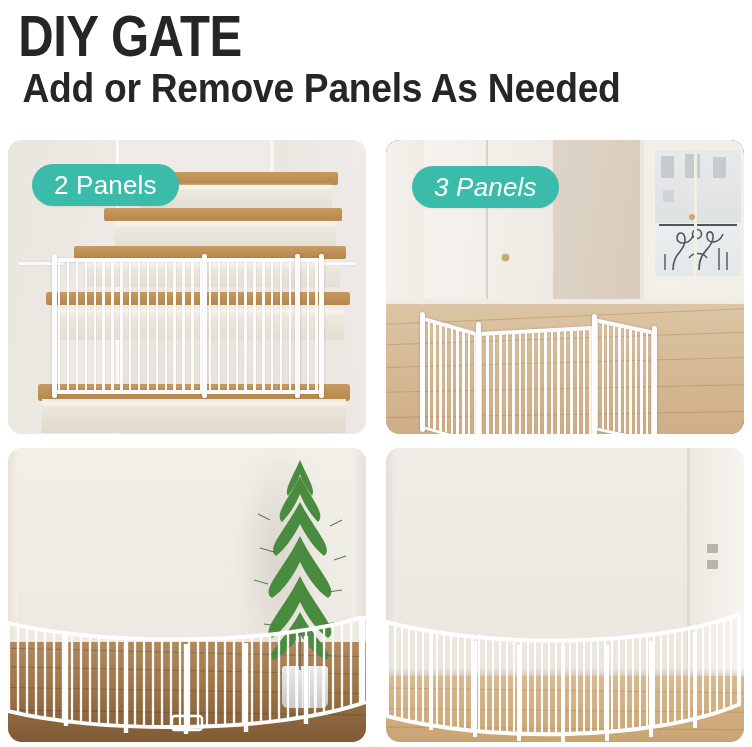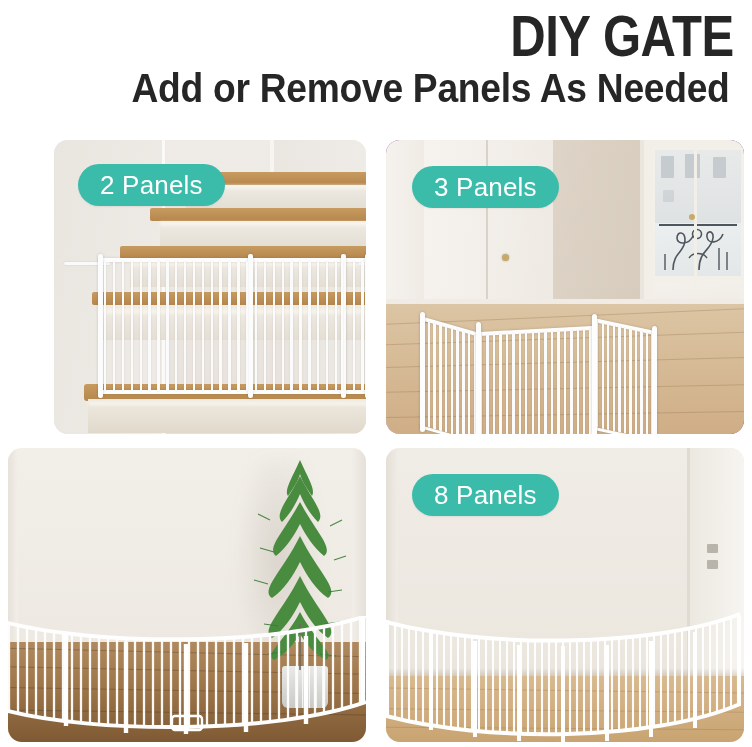--- a/index.html
+++ b/index.html
@@ -9,21 +9,21 @@
     background:#ffffff;
     font-family:"Liberation Sans", sans-serif;
     overflow:hidden;
     position:relative;
   }
   .sheet{width:752px;height:747px;position:relative;background:#fff;}
 
   
   .header{
     position:absolute;left:0;top:0;width:752px;height:132px;
-    display:flex;flex-direction:column;align-items:flex-end;justify-content:flex-start;
+    display:flex;flex-direction:column;align-items:flex-start;justify-content:flex-start;
     background:#fff;
   }
   .title{
     font-family:"Liberation Sans", sans-serif;
     font-weight:700;
     font-size:57px;
     line-height:62px;
     letter-spacing:-0.5px;
     color:#262626;
     transform:scaleX(0.86);
@@ -73,21 +73,21 @@
     font-weight:400;
     font-size:26px;
     letter-spacing:0.2px;
     z-index:40;
     box-shadow:0 1px 2px rgba(0,0,0,.06);
     white-space:nowrap;
   }
   .badge.t2{left:24px;top:24px;}
 
   
-  .s1{background:linear-gradient(180deg,#efece7 0%,#ebe7e1 55%,#e6e1da 100%);margin-left:46px;}
+  .s1{background:linear-gradient(180deg,#efece7 0%,#ebe7e1 55%,#e6e1da 100%);}
   .s1 .wallL{position:absolute;left:0;top:0;width:112px;height:100%;
     background:linear-gradient(100deg,#e9e5df,#efece7);}
   .s1 .wallR{position:absolute;right:0;top:0;width:96px;height:100%;
     background:linear-gradient(260deg,#efece8,#e7e2db);}
   .s1 .wallCorner{position:absolute;left:108px;top:0;width:3px;height:100%;
     background:rgba(255,255,255,.75);}
   .s1 .wallCorner2{position:absolute;right:92px;top:0;width:4px;height:78px;
     background:rgba(255,255,255,.6);}
   .tread{position:absolute;height:13px;border-radius:2px;
     background:linear-gradient(180deg,#c79a5f,#b5874c);}
@@ -106,21 +106,21 @@
   .gate1 .post{position:absolute;top:-4px;width:5px;height:calc(100% + 8px);
     background:#fcfcfc;border-radius:2px;box-shadow:0 0 3px rgba(0,0,0,.16);}
   .gate1 .bars{position:absolute;left:6px;right:6px;top:3px;bottom:3px;
     display:flex;justify-content:space-between;}
   .gate1 .bars i{display:block;width:2.4px;background:#fbfbfb;border-radius:1px;
     box-shadow:0 0 2px rgba(0,0,0,.1);}
   .gate1 .ext{position:absolute;height:3px;background:#fafafa;border-radius:2px;
     box-shadow:0 0 2px rgba(0,0,0,.12);}
 
   
-  .s2{background:#701a75;}
+  .s2{background:#701a75;font-style:italic;}
   .s2 .wallLeft{position:absolute;left:0;top:0;width:42px;height:100%;
     background:linear-gradient(90deg,#f5f2ee,#efeae3);}
   .s2 .doorPanel{position:absolute;left:38px;top:0;width:130px;height:236px;
     background:linear-gradient(95deg,#f6f3ef,#eee9e2);border-right:1px solid #e3ddd4;}
   .s2 .doorLine{position:absolute;top:0;width:2px;height:236px;background:rgba(210,203,193,.8);}
   .s2 .knob{position:absolute;left:78px;top:114px;width:7px;height:7px;border-radius:50%;
     background:#c9a96a;box-shadow:0 0 2px rgba(0,0,0,.3);}
   .s2 .wallBack{position:absolute;left:167px;top:0;width:92px;height:215px;
     background:linear-gradient(100deg,#ded4c7,#d6cbbc);}
   .s2 .frenchWrap{position:absolute;right:0;top:0;width:104px;height:100%;}
@@ -573,17 +573,16 @@
           <line x1="91" y1="29" x2="91" y2="125"></line>
           <line x1="135" y1="33" x2="135" y2="129"></line>
           <line x1="179" y1="34" x2="179" y2="130"></line>
           <line x1="223" y1="33" x2="223" y2="129"></line>
           <line x1="267" y1="29" x2="267" y2="125"></line>
           <line x1="311" y1="20" x2="311" y2="116"></line>
           <line x1="355" y1="4" x2="355" y2="94"></line>
         </g>
       </svg>
 
-      <div class="badge">8 Panels</div>
     </div>
 
   </div>
 </div>
 
 </body></html>

